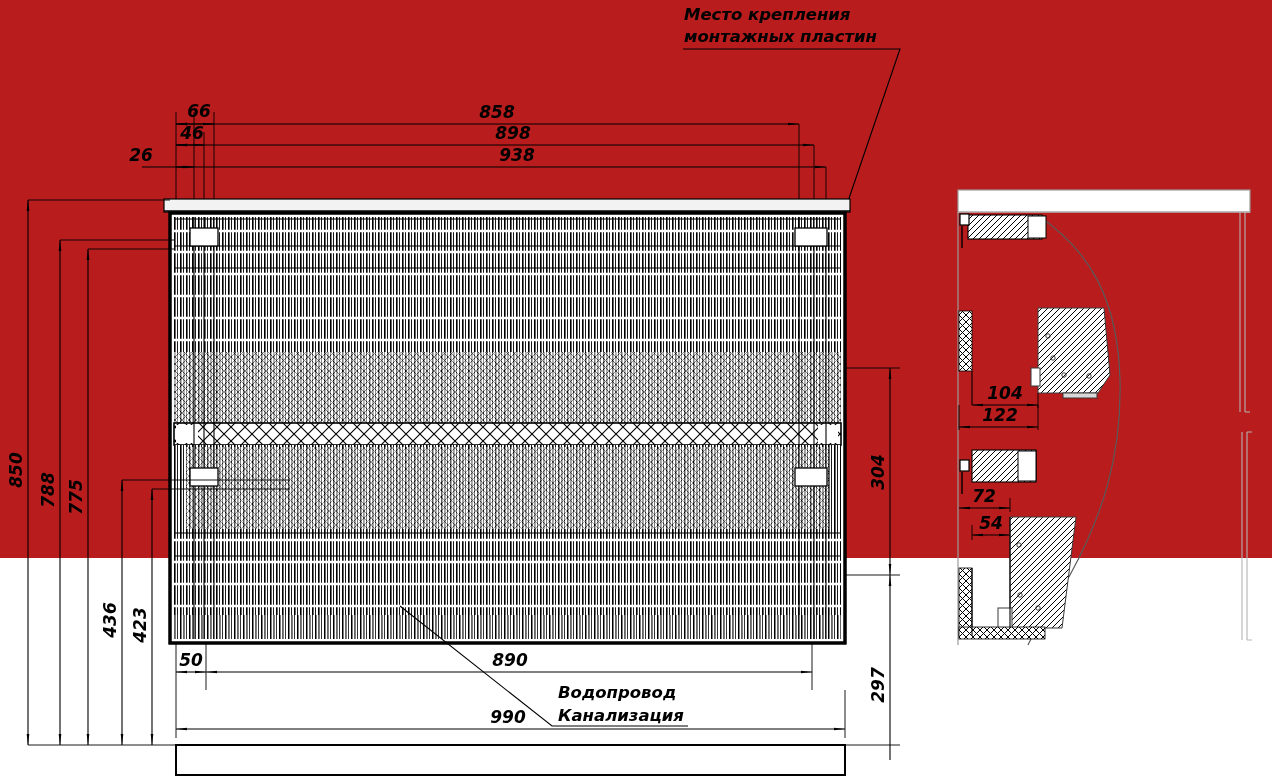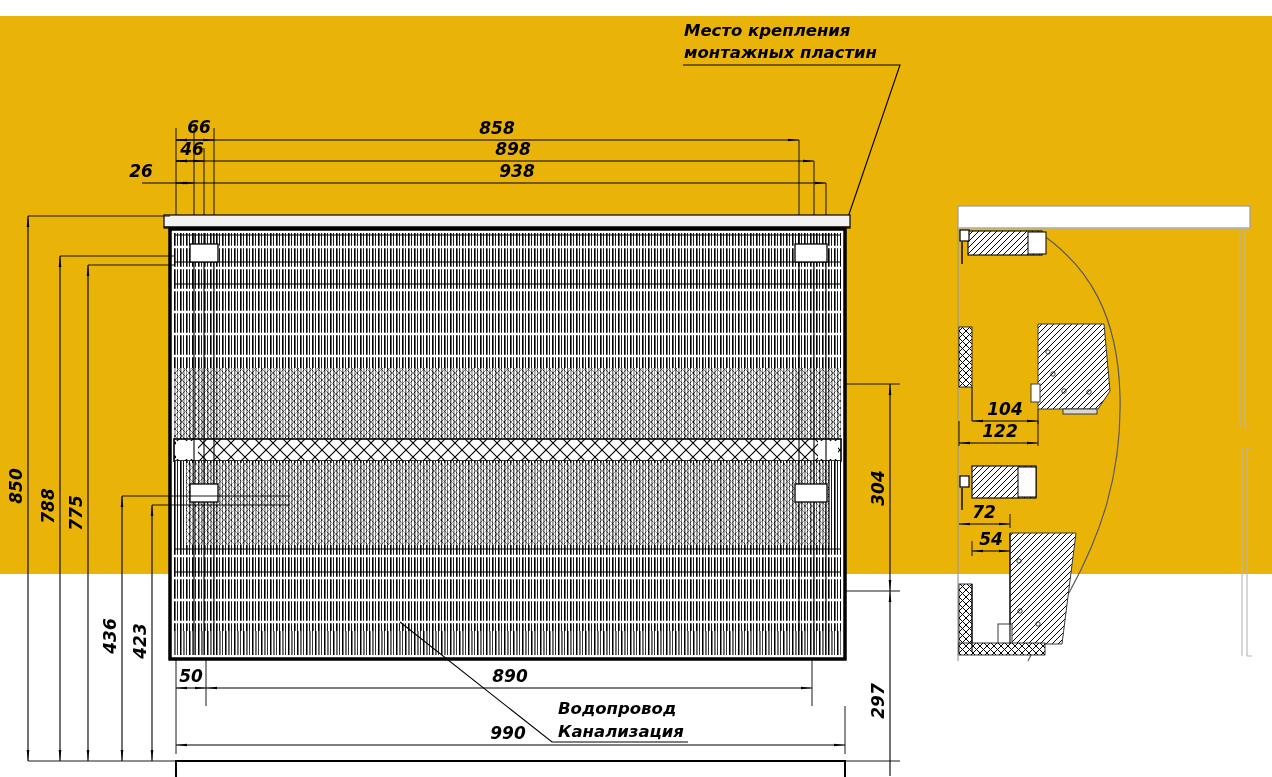--- a/index.html
+++ b/index.html
@@ -1,18 +1,18 @@
 <!DOCTYPE html>
 <html><head>
 <meta charset="utf-8">
 <style>
   html,body{margin:0;padding:0;background:#ffffff;}
   body{width:1272px;height:777px;overflow:hidden;
        font-family:"DejaVu Sans","Liberation Sans",sans-serif;}
-  #stage{position:relative;width:1272px;height:558px;background:#eab308;margin-top:16px;}
+  #stage{position:relative;width:1272px;height:558px;background:#b91c1c;}
   svg{display:block;}
   .dimtxt{font-family:"DejaVu Sans","Liberation Sans",sans-serif;
           font-style:italic;font-weight:700;font-size:17px;fill:#000;}
   .notetxt{font-family:"DejaVu Sans","Liberation Sans",sans-serif;
            font-style:italic;font-weight:700;font-size:16.5px;fill:#000;}
 </style>
 </head>
 <body>
 
 <div id="stage">

